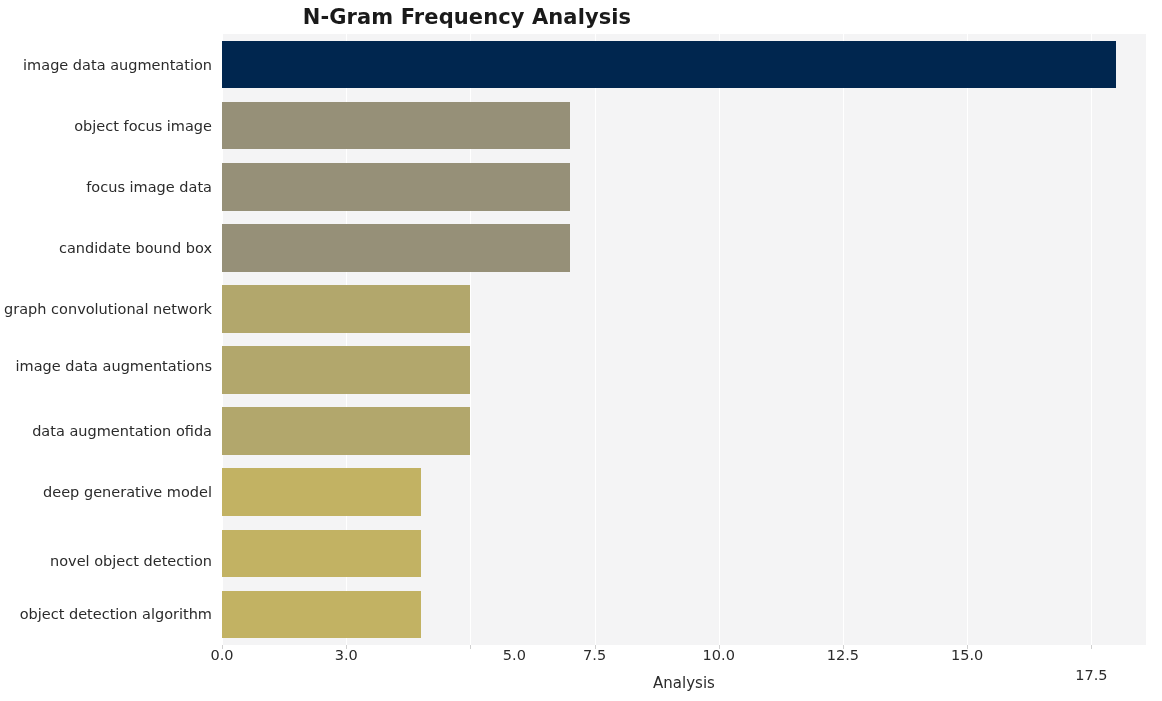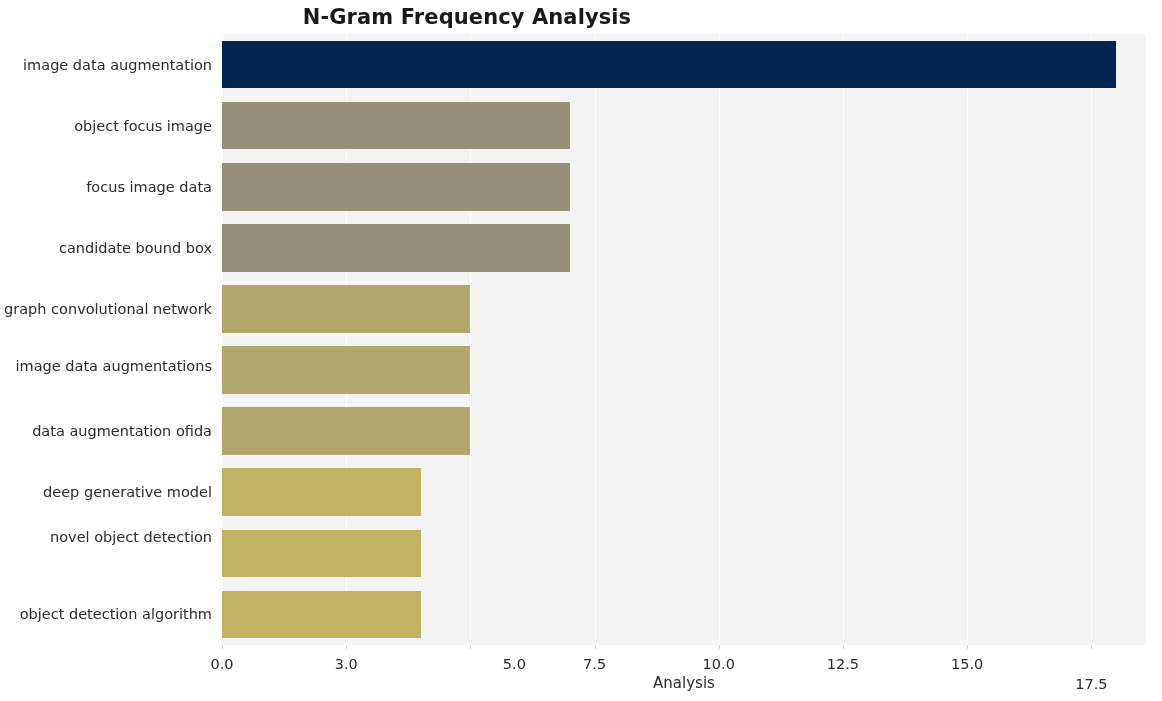--- a/index.html
+++ b/index.html
@@ -74,21 +74,21 @@
   
   #x-axis-labels {
     position: absolute;
     left: 0;
     top: 645px;
     width: 1162px;
     height: 30px;
   }
   .x-label {
     position: absolute;
-    top: 11px;
+    top: 2px;
     font-size: 14.5px;
     color: #2b2b2b;
     transform: translateX(-50%);
     white-space: nowrap;
   }
   .x-tick {
     position: absolute;
     top: 0;
     width: 1px;
     height: 4px;
@@ -154,21 +154,21 @@
 
   <div id="y-axis-labels">
       <div class="y-label" style="top: 91.65px;">object focus image</div>
       <div class="y-label" style="top: 30.55px;">image data augmentation</div>
       <div class="y-label" style="top: 152.75px;">focus image data</div>
       <div class="y-label" style="top: 213.85px;">candidate bound box</div>
       <div class="y-label" style="top: 274.95px;">graph convolutional network</div>
       <div class="y-label" style="top: 324px; margin-top: 8px;">image data augmentations</div>
       <div class="y-label" style="top: 397.15px;">data augmentation ofida</div>
       <div class="y-label" style="top: 458.25px;">deep generative model</div>
-      <div class="y-label" style="top: 503px;">novel object detection</div>
+      <div class="y-label" style="top: 527px;">novel object detection</div>
       <div class="y-label" style="top: 580.45px;">object detection algorithm</div>
     </div>
 
   <div id="x-axis-labels">
       <div class="x-tick" style="left: 222px;"></div>
       <div class="x-label" style="left: 222px;">0.0</div>
       <div class="x-tick" style="left: 346.194px;"></div>
       <div class="x-label" style="left: 346.194px;">3.0</div>
       <div class="x-tick" style="left: 470.387px;"></div>
       <div class="x-label" style="left: 470.387px; margin-left: 44px;">5.0</div>

